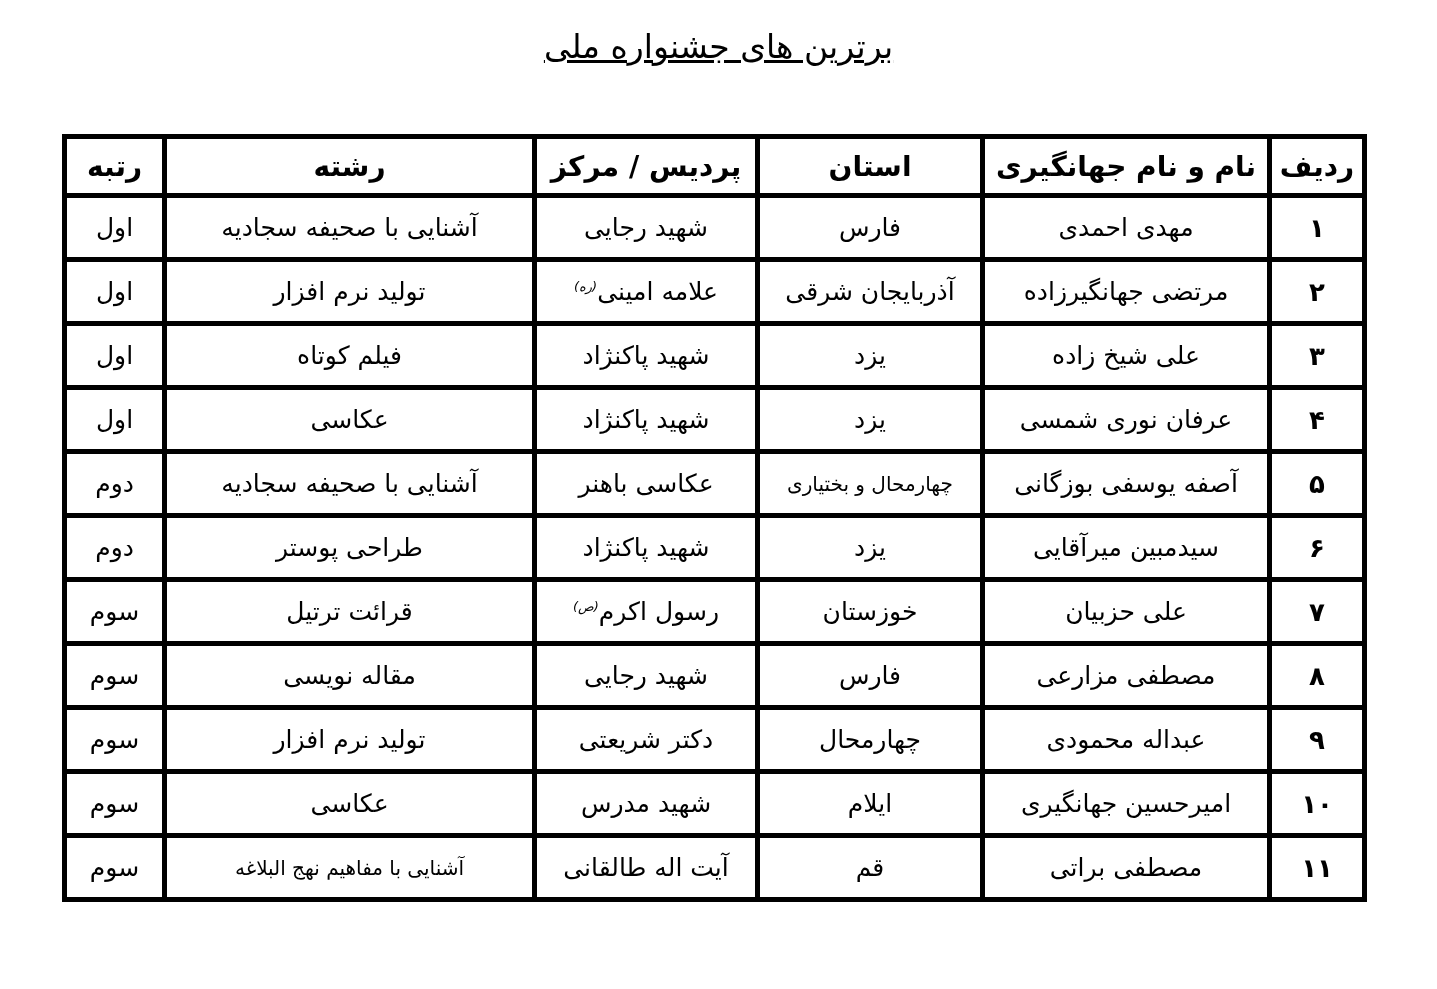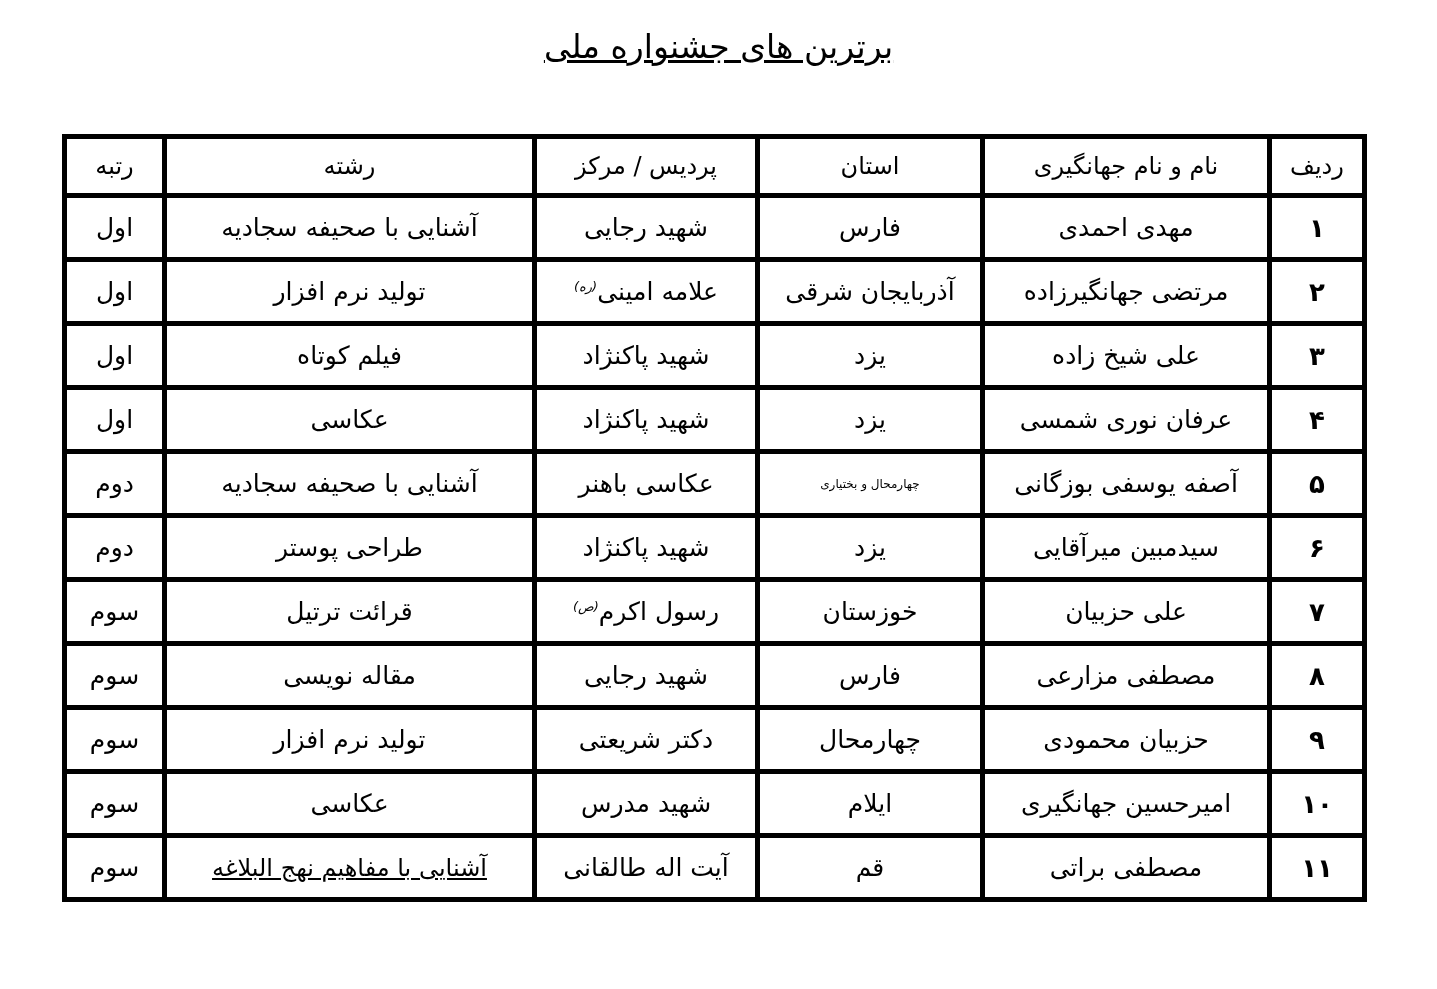--- a/index.html
+++ b/index.html
@@ -34,31 +34,31 @@
   table.winners td {
     border: 5px solid #000;
     text-align: center;
     vertical-align: middle;
     padding: 0 4px;
     overflow: hidden;
     white-space: nowrap;
   }
   thead th {
     height: 59px;
-    font-weight: normal;
-    font-size: 24px;
+    font-weight: bold;
+    font-size: 28px;
   }
   tbody td {
     height: 64px;
     font-size: 25px;
     font-weight: 400;
   }
   td.c-row   { font-weight: bold; font-size: 26px; }
-  td.c-province.small { font-size: 12px; }
-  td.c-field.tight    { font-size: 24px; text-decoration: underline; }
+  td.c-province.small { font-size: 20px; }
+  td.c-field.tight    { font-size: 20px; }
   sup.campus-sup { font-size: 13px; line-height: 0; font-style: italic; }
   col.w-radif    { width: 95px;  }
   col.w-name     { width: 287px; }
   col.w-province { width: 225px; }
   col.w-campus   { width: 223px; }
   col.w-field    { width: 370px; }
   col.w-rank     { width: 100px; }
 </style>
 </head>
 <body>
@@ -152,21 +152,21 @@
     <td class="c-row">۸</td>
     <td class="c-name">مصطفی مزارعی</td>
     <td class="c-province">فارس</td>
     <td class="c-campus"><span class="campus-main">شهید رجایی</span><sup class="campus-sup"></sup></td>
     <td class="c-field">مقاله نویسی</td>
     <td class="c-rank">سوم</td>
   </tr>
 
   <tr>
     <td class="c-row">۹</td>
-    <td class="c-name">حزبیان محمودی</td>
+    <td class="c-name">عبداله محمودی</td>
     <td class="c-province">چهارمحال</td>
     <td class="c-campus"><span class="campus-main">دکتر شریعتی</span><sup class="campus-sup"></sup></td>
     <td class="c-field">تولید نرم افزار</td>
     <td class="c-rank">سوم</td>
   </tr>
 
   <tr>
     <td class="c-row">۱۰</td>
     <td class="c-name">امیرحسین جهانگیری</td>
     <td class="c-province">ایلام</td>

